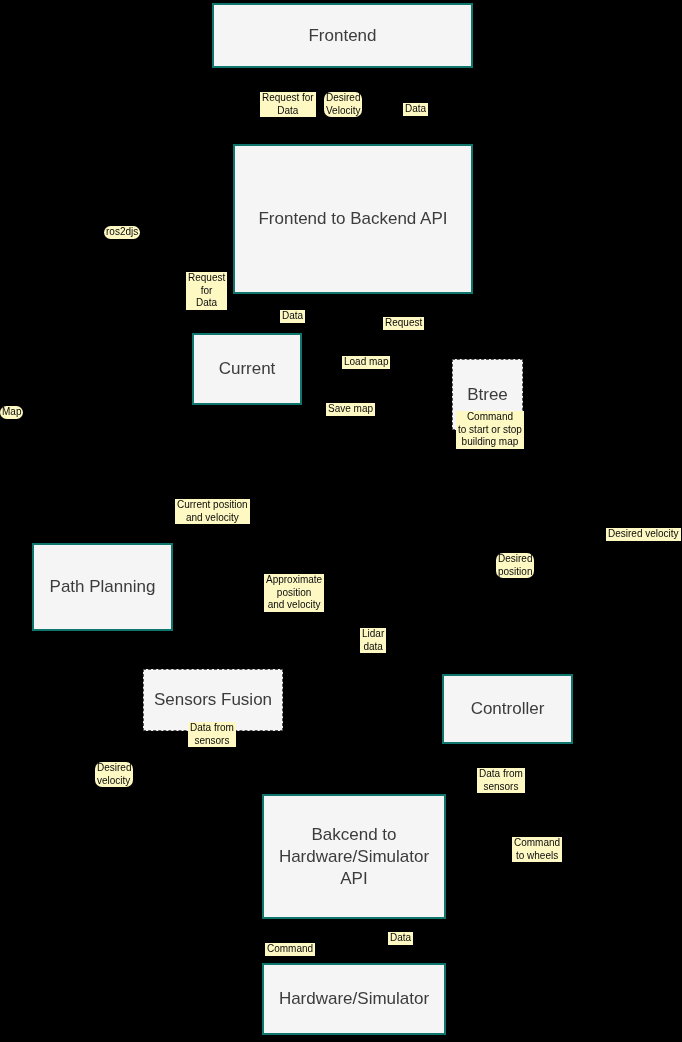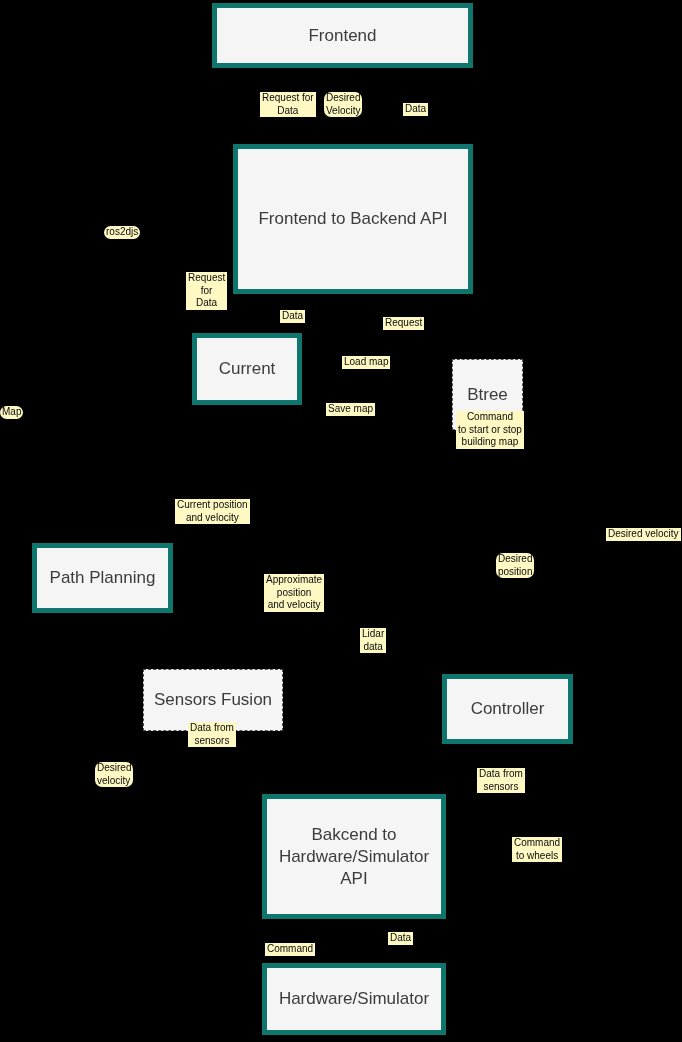--- a/index.html
+++ b/index.html
@@ -11,21 +11,21 @@
     position: relative;
     width: 682px;
     height: 1042px;
     background: #000000;
     overflow: hidden;
     font-family: "Liberation Sans", sans-serif;
   }
   .node {
     position: absolute;
     background: #f5f5f5;
-    border: 5px solid #0f766e;
+    border: 2px solid #0f766e;
     box-sizing: border-box;
     display: flex;
     align-items: center;
     justify-content: center;
     text-align: center;
     color: #3c3c3c;
     font-size: 17px;
     line-height: 22px;
     white-space: pre-line;
   }
@@ -52,21 +52,21 @@
 
   <div class="node" style="left:212px;top:3px;width:261px;height:65px">Frontend</div>
 
   <div class="node" style="left:233px;top:144px;width:240px;height:150px">Frontend to Backend API</div>
 
   <div class="node" style="left:192px;top:333px;width:110px;height:72px">Current</div>
 
   <div class="node dashed" style="left:452px;top:324px;width:71px;height:71px">Btree</div>
 
 
-  <div class="node" style="left:32px;top:543px;width:141px;height:70px">Path Planning</div>
+  <div class="node" style="left:32px;top:543px;width:141px;height:88px">Path Planning</div>
 
   <div class="node dashed" style="left:143px;top:634px;width:140px;height:62px">Sensors Fusion</div>
 
   <div class="node" style="left:442px;top:674px;width:131px;height:70px">Controller</div>
 
   <div class="node" style="left:262px;top:794px;width:184px;height:125px">Bakcend to
 Hardware/Simulator
 API</div>
 
   <div class="node" style="left:262px;top:963px;width:184px;height:72px">Hardware/Simulator</div>

